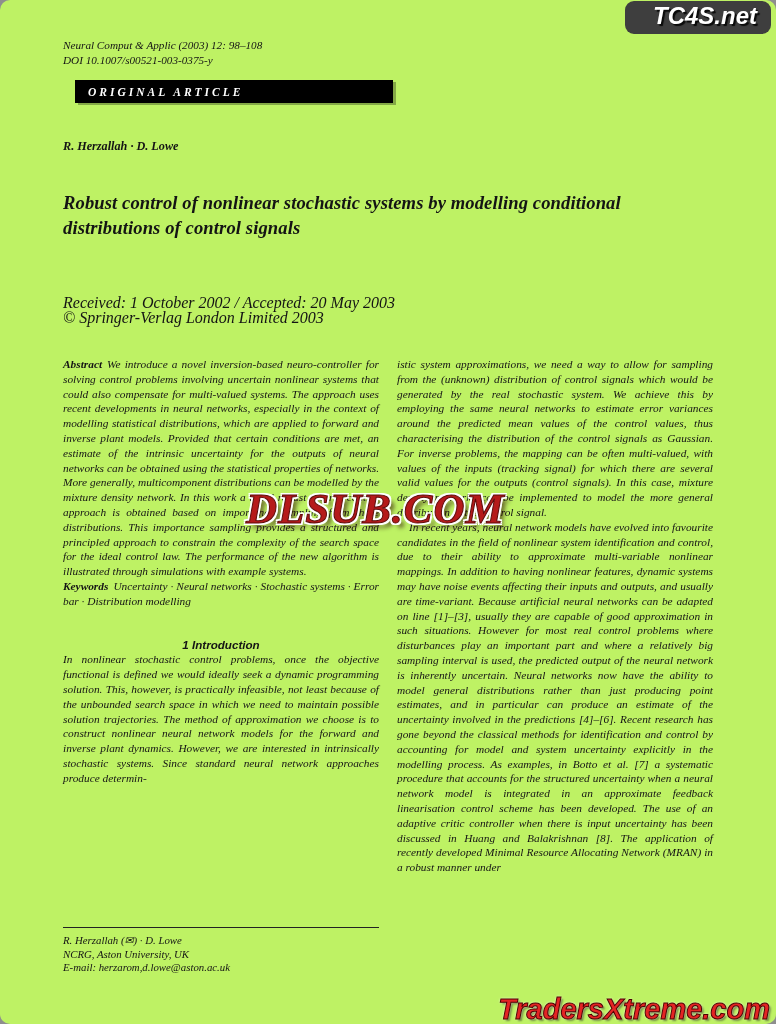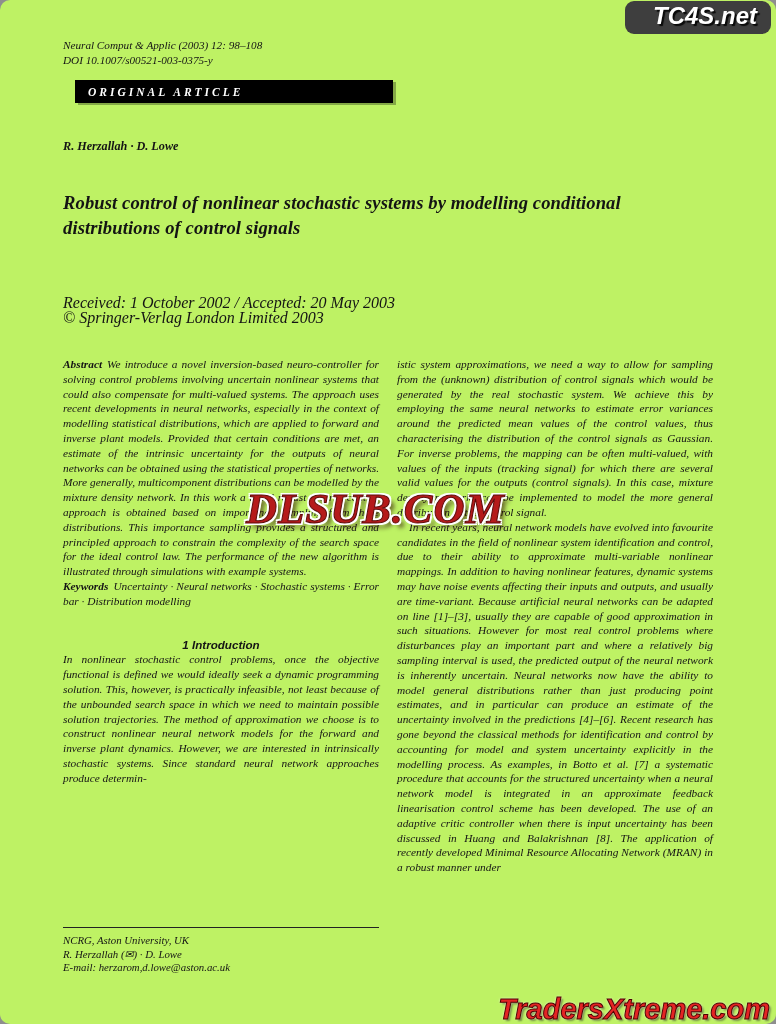--- a/index.html
+++ b/index.html
@@ -132,22 +132,22 @@
       <div class="col col-left">
         <p><b class="para-label">Abstract</b><span>We introduce a novel inversion-based neuro-controller for solving control problems involving uncertain nonlinear systems that could also compensate for multi-valued systems. The approach uses recent developments in neural networks, especially in the context of modelling statistical distributions, which are applied to forward and inverse plant models. Provided that certain conditions are met, an estimate of the intrinsic uncertainty for the outputs of neural networks can be obtained using the statistical properties of networks. More generally, multicomponent distributions can be modelled by the mixture density network. In this work a novel robust inverse control approach is obtained based on importance sampling from these distributions. This importance sampling provides a structured and principled approach to constrain the complexity of the search space for the ideal control law. The performance of the new algorithm is illustrated through simulations with example systems.</span></p>
 
         <p class="keywords"><b class="para-label">Keywords</b><span>Uncertainty · Neural networks · Stochastic systems · Error bar · Distribution modelling</span></p>
 
         <div class="section-heading">1 Introduction</div>
 
         <p class="intro-para">In nonlinear stochastic control problems, once the objective functional is defined we would ideally seek a dynamic programming solution. This, however, is practically infeasible, not least because of the unbounded search space in which we need to maintain possible solution trajectories. The method of approximation we choose is to construct nonlinear neural network models for the forward and inverse plant dynamics. However, we are interested in intrinsically stochastic systems. Since standard neural network approaches produce determin-</p>
 
         <div class="footnote">
+          <div>R. Herzallah (✉) · D. Lowe</div>
           <div>NCRG, Aston University, UK</div>
-          <div>R. Herzallah (✉) · D. Lowe</div>
           <div>E-mail: herzarom,d.lowe@aston.ac.uk</div>
         </div>
       </div>
 
       <div class="col">
         <p>istic system approximations, we need a way to allow for sampling from the (unknown) distribution of control signals which would be generated by the real stochastic system. We achieve this by employing the same neural networks to estimate error variances around the predicted mean values of the control values, thus characterising the distribution of the control signals as Gaussian. For inverse problems, the mapping can be often multi-valued, with values of the inputs (tracking signal) for which there are several valid values for the outputs (control signals). In this case, mixture density networks can be implemented to model the more general distribution of the control signal.</p>
         <p class="para-indent">In recent years, neural network models have evolved into favourite candidates in the field of nonlinear system identification and control, due to their ability to approximate multi-variable nonlinear mappings. In addition to having nonlinear features, dynamic systems may have noise events affecting their inputs and outputs, and usually are time-variant. Because artificial neural networks can be adapted on line [1]–[3], usually they are capable of good approximation in such situations. However for most real control problems where disturbances play an important part and where a relatively big sampling interval is used, the predicted output of the neural network is inherently uncertain. Neural networks now have the ability to model general distributions rather than just producing point estimates, and in particular can produce an estimate of the uncertainty involved in the predictions [4]–[6]. Recent research has gone beyond the classical methods for identification and control by accounting for model and system uncertainty explicitly in the modelling process. As examples, in Botto et al. [7] a systematic procedure that accounts for the structured uncertainty when a neural network model is integrated in an approximate feedback linearisation control scheme has been developed. The use of an adaptive critic controller when there is input uncertainty has been discussed in Huang and Balakrishnan [8]. The application of recently developed Minimal Resource Allocating Network (MRAN) in a robust manner under</p>
       </div>
 
     </div>

